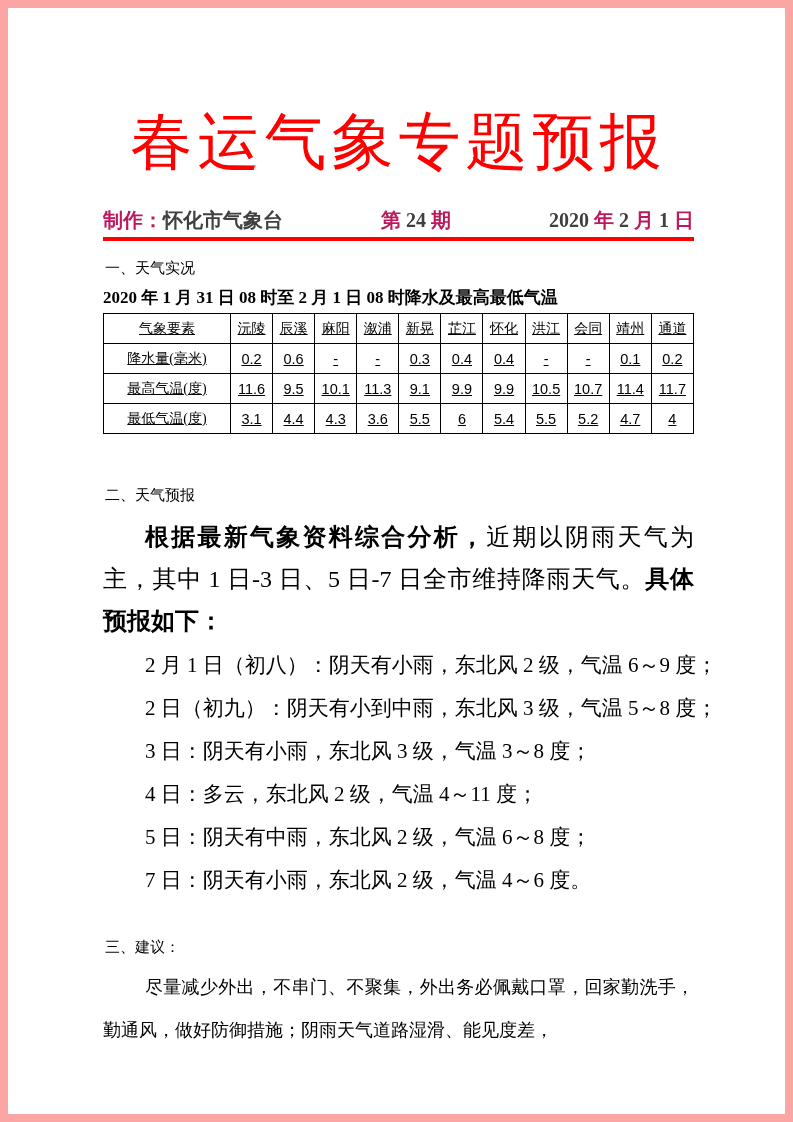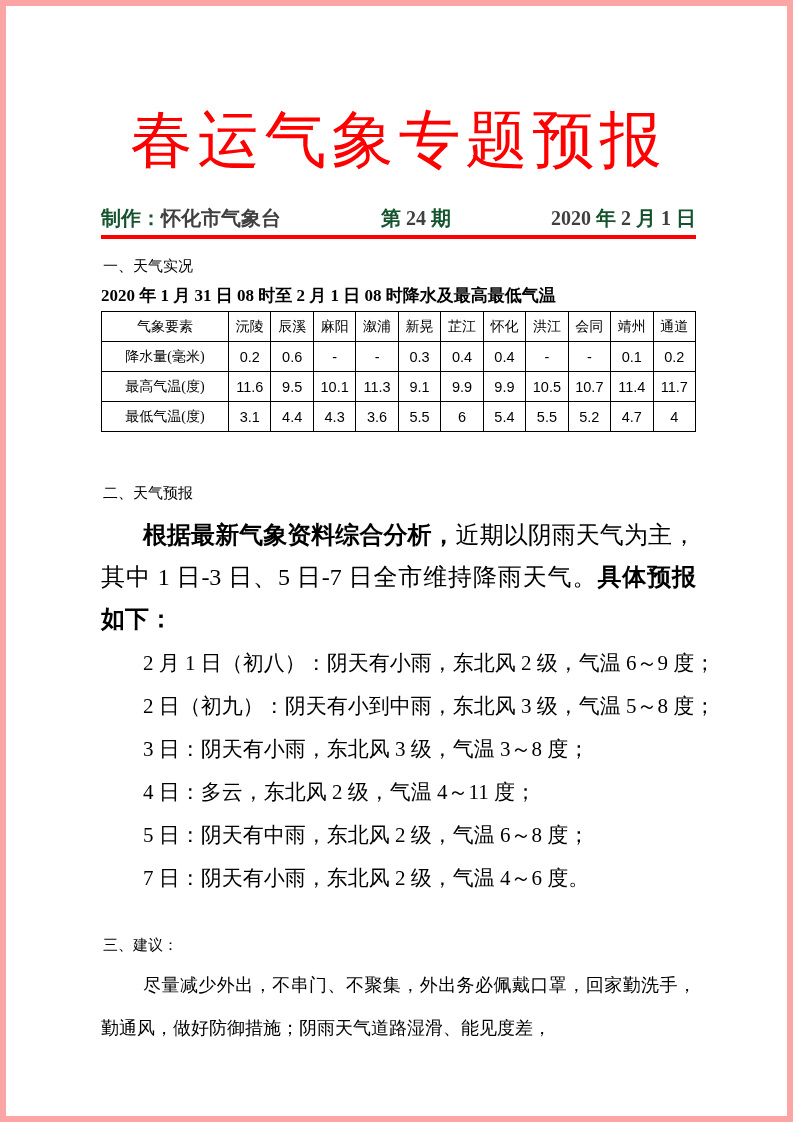--- a/index.html
+++ b/index.html
@@ -8,21 +8,21 @@
     background: #ffffff;
     font-family: "Liberation Serif", "DejaVu Serif", serif;
     color: #000000;
   }
   .page {
     position: relative;
     box-sizing: border-box;
     width: 793px;
     height: 1122px;
     background: #ffffff;
-    border: 6px solid #fca5a5;
+    border: 8px solid #fca5a5;
     padding: 0 91px 0 95px;
     overflow: hidden;
   }
   .doc-title {
     margin: 98px 0 0 0;
     text-align: center;
     font-size: 62px;
     line-height: 72px;
     font-weight: normal;
     letter-spacing: 5px;
@@ -32,21 +32,21 @@
   .meta-row {
     display: flex;
     justify-content: space-between;
     align-items: baseline;
     margin-top: 30px;
     font-size: 20px;
     font-weight: bold;
     line-height: 24px;
     white-space: nowrap;
   }
-  .red-text { color: #14532d; }
+  .red-text { color: #be185d; }
   .black-text { color: #404040; }
   .red-rule {
     border: none;
     border-top: 4px solid #FF0000;
     margin: 5px 0 0 0;
   }
   .sec-heading {
     font-size: 15px;
     font-weight: normal;
     line-height: 30px;
@@ -60,20 +60,21 @@
     font-size: 17px;
     line-height: 22px;
     margin-top: 4px;
   }
   table.obs {
     width: 100%;
     border-collapse: collapse;
     table-layout: fixed;
     margin-top: 4px;
     border: 1.5px solid #000;
+    text-decoration: underline;
   }
   table.obs th, table.obs td {
     border: 1px solid #000;
     height: 29px;
     padding: 0;
     text-align: center;
     vertical-align: middle;
     font-size: 14px;
     font-weight: normal;
   }

